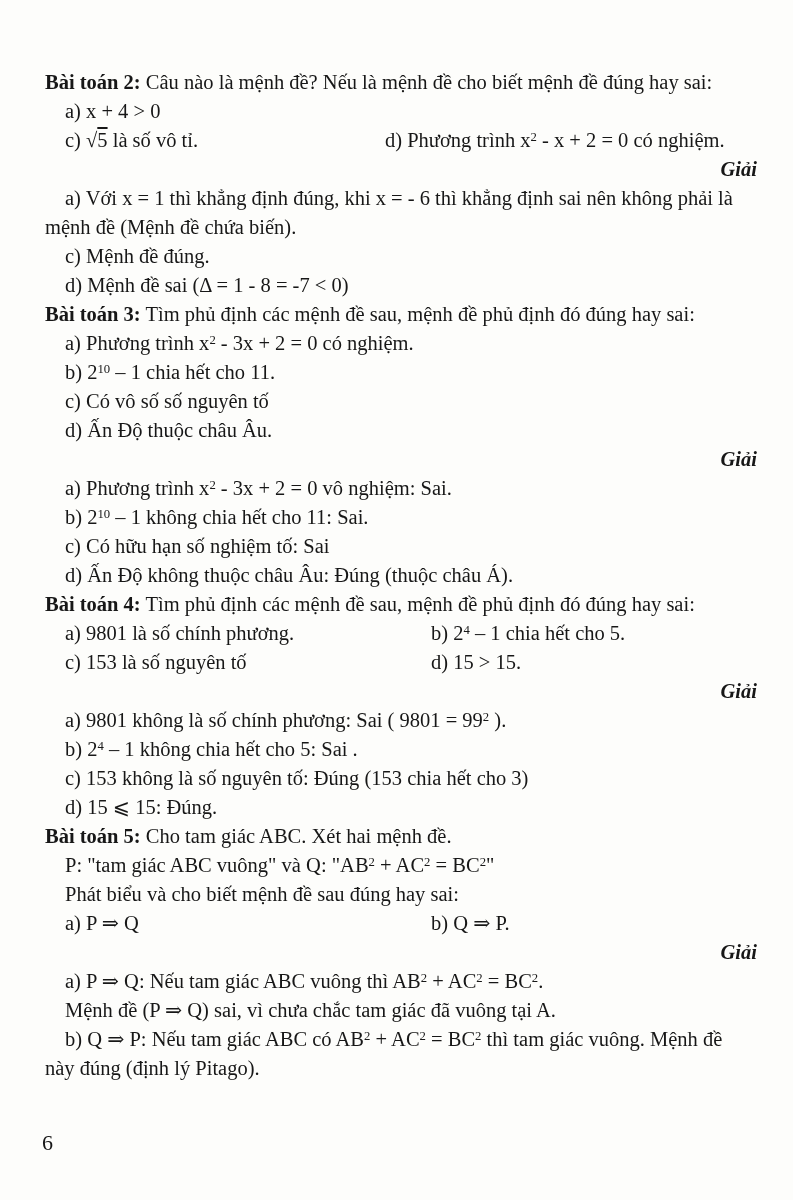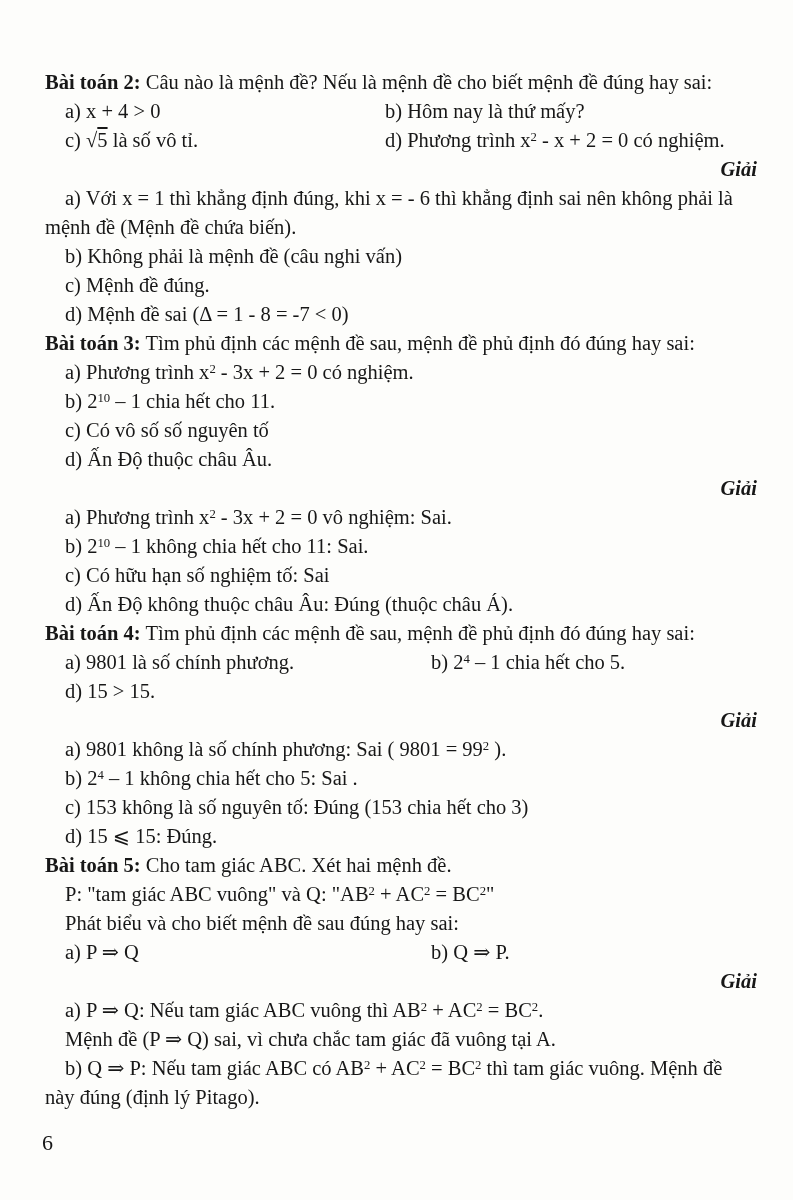--- a/index.html
+++ b/index.html
@@ -56,29 +56,27 @@
 </head>
 <body>
 
 <div class="page">
   <div class="content">
 
     <section>
       <p class="phead"><b class="plabel">Bài toán 2:</b> <span>Câu nào là mệnh đề? Nếu là mệnh đề cho biết mệnh đề đúng hay sai:</span></p>
       <div class="row2">
         <p class="ln colw-2">a) x + 4 &gt; 0</p>
-        <p class="ln">b) Hôm nay là thứ mấy?</p>
       </div>
       <div class="row2">
         <p class="ln colw-2">c) √<span class="ovl">5</span> là số vô tỉ.</p>
         <p class="ln">d) Phương trình x<sup>2</sup> - x + 2 = 0 có nghiệm.</p>
       </div>
       <p class="giai">Giải</p>
       <p class="solwrap">a) Với x = 1 thì khẳng định đúng, khi x = - 6 thì khẳng định sai nên không phải là mệnh đề (Mệnh đề chứa biến).</p>
-      <p class="ln">b) Không phải là mệnh đề (câu nghi vấn)</p>
       <p class="ln">c) Mệnh đề đúng.</p>
       <p class="ln">d) Mệnh đề sai (Δ = 1 - 8 = -7 &lt; 0)</p>
     </section>
 
     <section>
       <p class="phead"><b class="plabel">Bài toán 3:</b> <span>Tìm phủ định các mệnh đề sau, mệnh đề phủ định đó đúng hay sai:</span></p>
       <p class="ln">a) Phương trình x<sup>2</sup> - 3x + 2 = 0 có nghiệm.</p>
       <p class="ln">b) 2<sup>10</sup> – 1 chia hết cho 11.</p>
       <p class="ln">c) Có vô số số nguyên tố</p>
       <p class="ln">d) Ấn Độ thuộc châu Âu.</p>
@@ -89,20 +87,21 @@
       <p class="ln">d) Ấn Độ không thuộc châu Âu: Đúng (thuộc châu Á).</p>
     </section>
 
     <section>
       <p class="phead"><b class="plabel">Bài toán 4:</b> <span>Tìm phủ định các mệnh đề sau, mệnh đề phủ định đó đúng hay sai:</span></p>
       <div class="row2">
         <p class="ln colw-4">a) 9801 là số chính phương.</p>
         <p class="ln">b) 2<sup>4</sup> – 1 chia hết cho 5.</p>
       </div>
       <div class="row2">
+        <p class="ln colw-4">c) 153 là số nguyên tố</p>
         <p class="ln">d) 15 &gt; 15.</p>
       </div>
       <p class="giai">Giải</p>
       <p class="ln">a) 9801 không là số chính phương: Sai ( 9801 = 99<sup>2</sup> ).</p>
       <p class="ln">b) 2<sup>4</sup> – 1 không chia hết cho 5: Sai .</p>
       <p class="ln">c) 153 không là số nguyên tố: Đúng (153 chia hết cho 3)</p>
       <p class="ln">d) 15 ⩽ 15: Đúng.</p>
     </section>
 
     <section>

